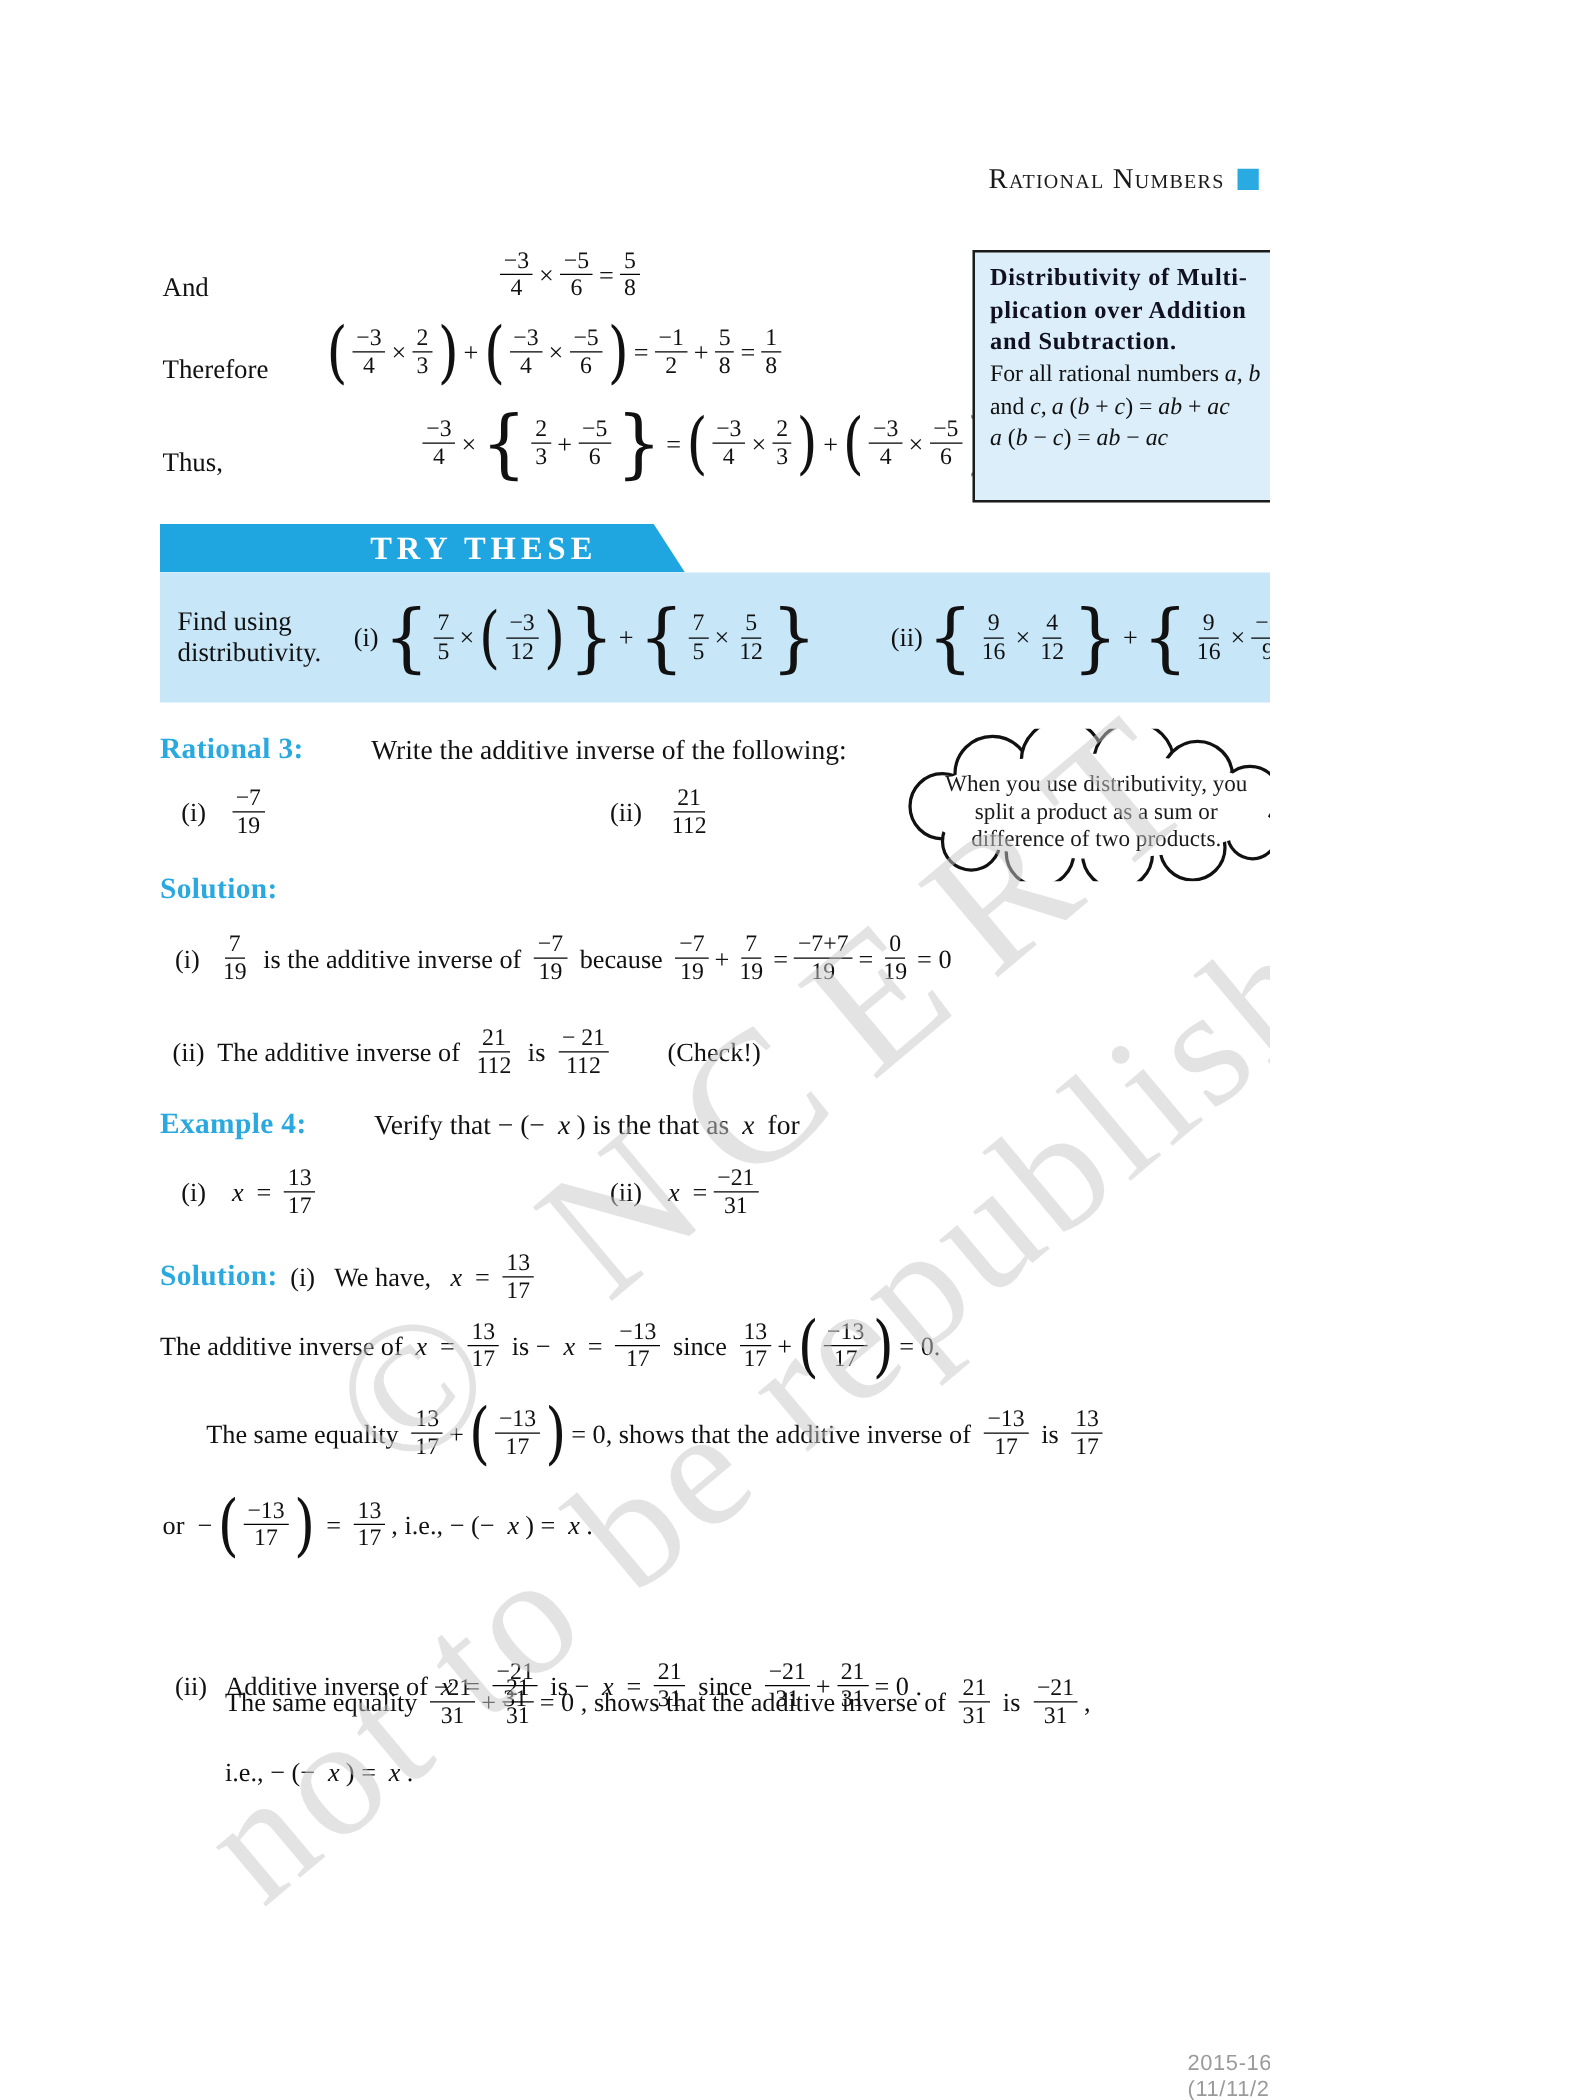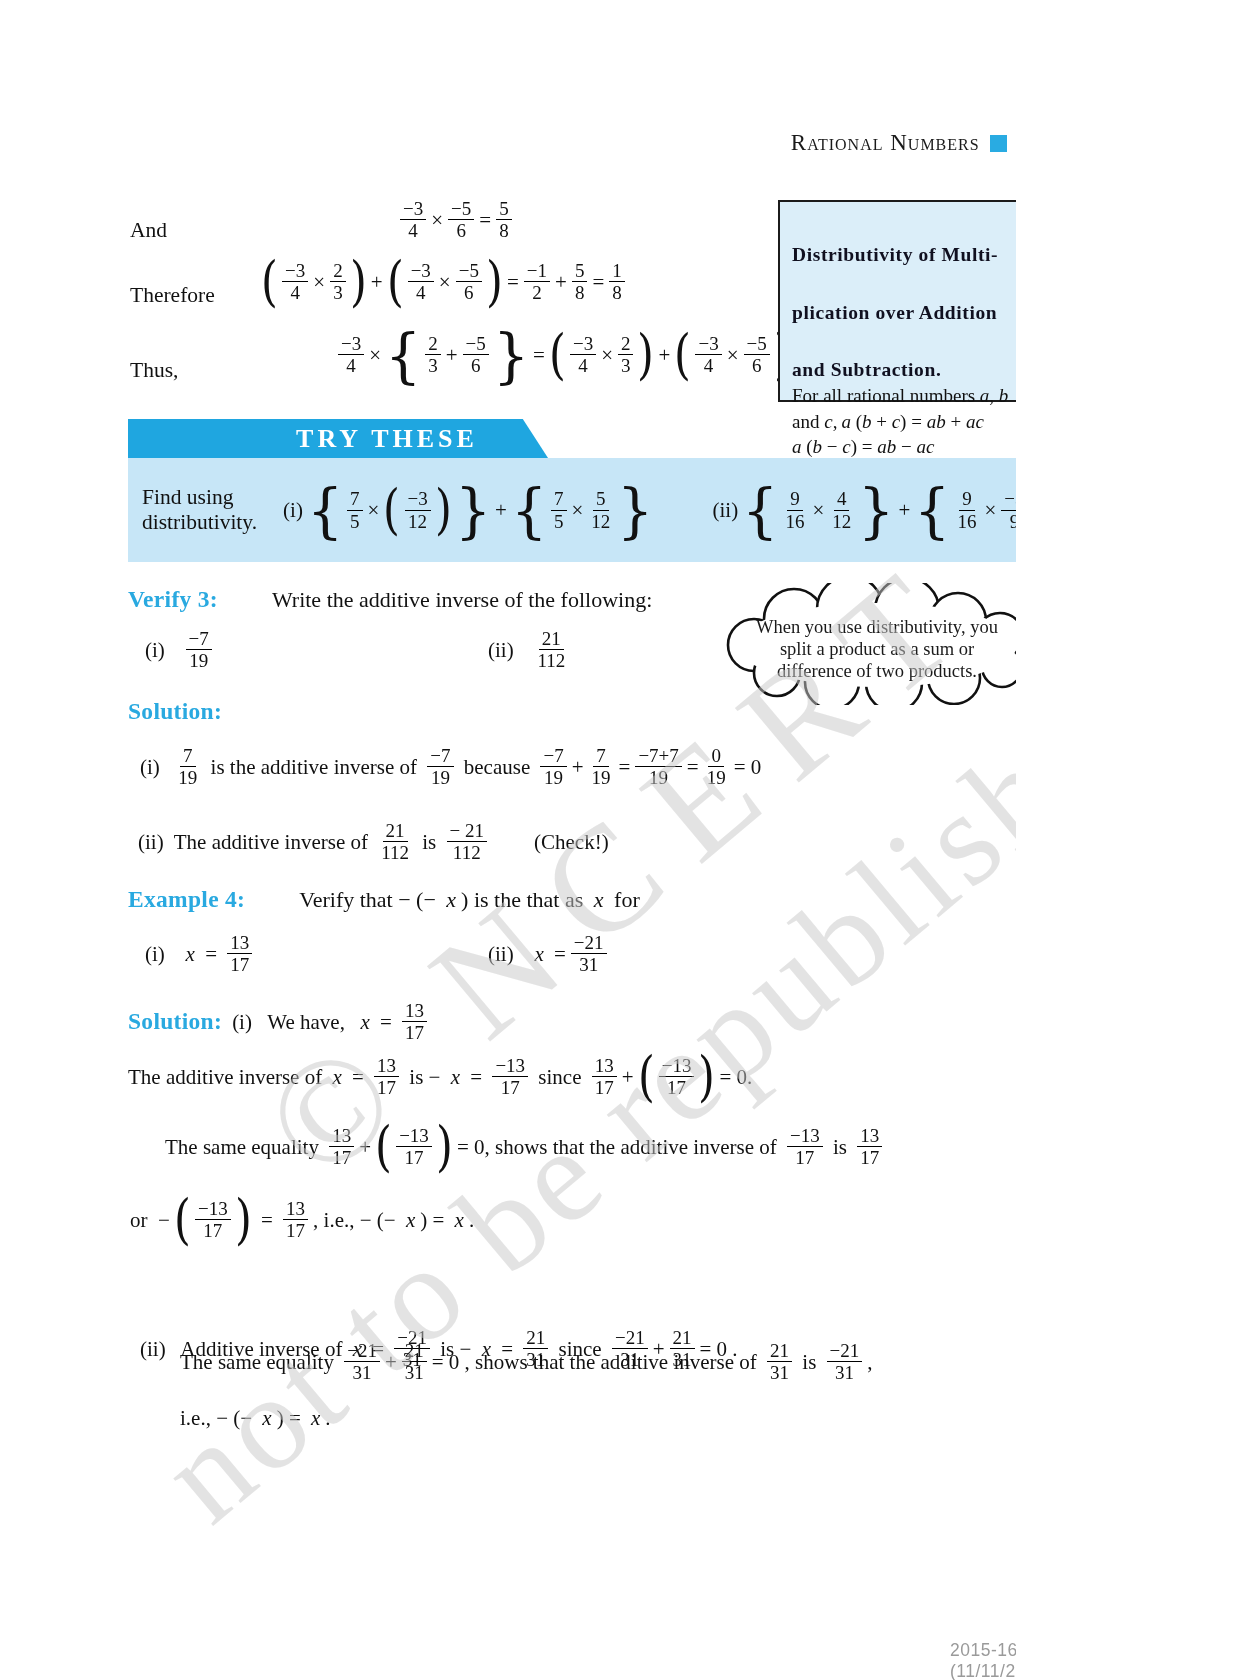--- a/index.html
+++ b/index.html
@@ -29,21 +29,21 @@
   .mrow .ital { font-style:italic; white-space:pre; }
   .frac { display:inline-flex; flex-direction:column; align-items:center; font-size:19px; line-height:1.12; }
   .frac .num { padding:0 3px; border-bottom:1.6px solid #000; white-space:pre; }
   .frac .den { padding:0 3px; white-space:pre; }
   .big-paren { font-family:"DejaVu Serif",serif; font-size:54px; line-height:40px; font-weight:300; transform:scaleX(.8); margin:0 -3px; }
   .big-brace { font-family:"DejaVu Serif",serif; font-size:60px; line-height:40px; font-weight:300; transform:scaleX(.95); margin:0 -2px; }
   .eq-label { font-size:21.5px; }
 
   
   .sidebox { left:778px; top:200px; width:283px; height:202px; background:#dbeef9; border:2.5px solid #1b1b1b; padding:8px 10px 6px 12px; }
-  .sidebox .title { font-weight:bold; font-size:19.5px; line-height:1.32; letter-spacing:.6px; color:#101020;margin-top:32px; }
+  .sidebox .title { font-weight:bold; font-size:19.5px; line-height:1.32; letter-spacing:.6px; color:#101020; }
   .sidebox .bodyline { font-size:19px; line-height:1.35; }
   .sidebox .mrow { font-size:19px; gap:0; }
 
   
   .banner { left:128px; top:419px; width:420px; height:39px; background:#1fa6e0;
             clip-path:polygon(0 0, 94% 0, 100% 100%, 0 100%);
             display:flex; align-items:center; justify-content:center; padding-left:98px; }
   .banner .t { color:#fff; font-weight:bold; font-size:26px; letter-spacing:4px; }
   .band { left:128px; top:458px; width:932px; height:104px; background:#c7e6f7; display:flex; align-items:center; padding-left:14px; gap:26px; }
   .band .prompt { font-size:21.5px; }
@@ -281,21 +281,21 @@
         <span class="txt">×</span>
         <span class="frac">
           <span class="num">−3</span>
           <span class="den">9</span>
         </span>
         <span class="big-brace">}</span>
       </span>
   </div>
 
   <div class="abs content head-row" style="left:128px;top:586px;">
-    <span class="blue-label">Verify 3:</span>
+    <span class="blue-label">Rational 3:</span>
     <span class="after">Write the additive inverse of the following:</span>
   </div>
   <div class="abs content mrow" style="left:145px;top:628px;">
       <span class="txt">(i)   </span>
       <span class="frac">
         <span class="num">−7</span>
         <span class="den">19</span>
       </span>
     </div>
   <div class="abs content mrow" style="left:488px;top:628px;">

